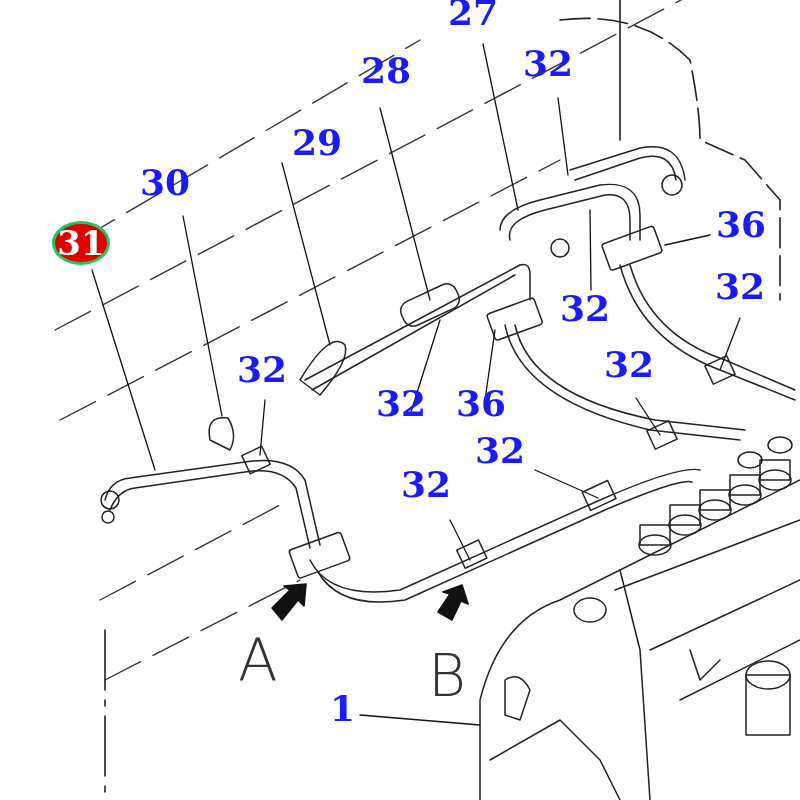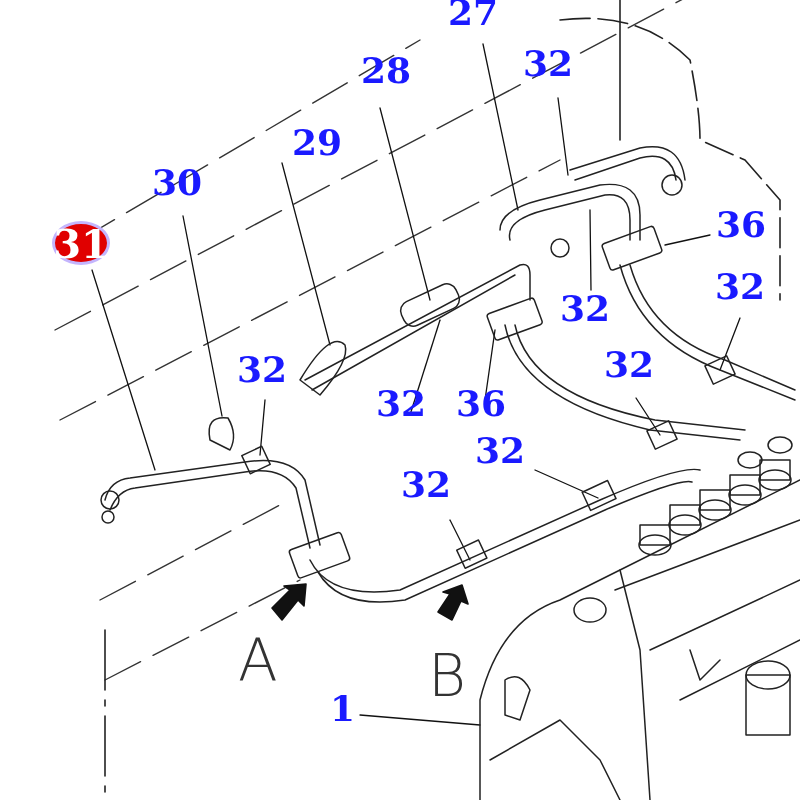--- a/index.html
+++ b/index.html
@@ -1,19 +1,19 @@
 <!DOCTYPE html>
 <html><head>
 <meta charset="utf-8">
 <style>
   html,body{margin:0;padding:0;background:#fff;}
   #stage{position:relative;width:800px;height:800px;overflow:hidden;background:#fff;font-family:"DejaVu Serif","Liberation Serif",serif;}
   svg.drawing{position:absolute;left:0;top:0;}
   .callout{position:absolute;color:#1a1aff;font-weight:bold;font-size:36px;line-height:1;font-family:"DejaVu Serif","Liberation Serif",serif;letter-spacing:0px;}
-  .badge{position:absolute;width:58px;height:44px;border-radius:50%;background:#e00000;border:3px solid #c4b5fd;color:#fff;font-weight:bold;font-size:40px;display:flex;align-items:center;justify-content:center;font-family:"DejaVu Serif","Liberation Serif",serif;box-sizing:border-box;}
+  .badge{position:absolute;width:58px;height:44px;border-radius:50%;background:#e00000;border:3px solid #22c55e;color:#fff;font-weight:bold;font-size:34px;display:flex;align-items:center;justify-content:center;font-family:"DejaVu Serif","Liberation Serif",serif;box-sizing:border-box;}
   .view-letter{position:absolute;font-family:"DejaVu Sans","Liberation Sans",sans-serif;font-size:58px;color:#333;font-weight:200;line-height:1;}
   .watermark{position:absolute;left:294px;top:378px;font-family:"DejaVu Sans","Liberation Sans",sans-serif;font-style:italic;font-weight:bold;font-size:30px;color:rgba(120,155,210,0.7);letter-spacing:-1px;white-space:nowrap;}
   .watermark .slash{color:rgba(245,170,40,0.8);}
 </style>
 </head>
 <body>
 
 <div id="stage">
 
   <svg class="drawing" width="800" height="800" viewBox="0 0 800 800" fill="none" stroke="#222" stroke-width="1.6" stroke-linecap="round" stroke-linejoin="round">
@@ -120,21 +120,21 @@
 
 
   <div class="view-letter" style="left:238px;top:632px;">A</div>
   <div class="view-letter" style="left:428px;top:647px;">B</div>
 
   <div class="badge" style="left:52px;top:221px;">31</div>
 
   <div class="callout" style="left:448px;top:-6px;">27</div>
   <div class="callout" style="left:345px;top:52px;margin-left:16px;">28</div>
   <div class="callout" style="left:248px;top:124px;margin-left:44px;">29</div>
-  <div class="callout" style="left:152px;top:164px;">30</div>
+  <div class="callout" style="left:140px;top:164px;">30</div>
   <div class="callout" style="left:523px;top:45px;">32</div>
   <div class="callout" style="left:716px;top:206px;">36</div>
   <div class="callout" style="left:715px;top:268px;">32</div>
   <div class="callout" style="left:560px;top:290px;">32</div>
   <div class="callout" style="left:604px;top:346px;">32</div>
   <div class="callout" style="left:237px;top:351px;">32</div>
   <div class="callout" style="left:376px;top:385px;">32</div>
   <div class="callout" style="left:456px;top:385px;">36</div>
   <div class="callout" style="left:475px;top:432px;">32</div>
   <div class="callout" style="left:401px;top:466px;">32</div>

